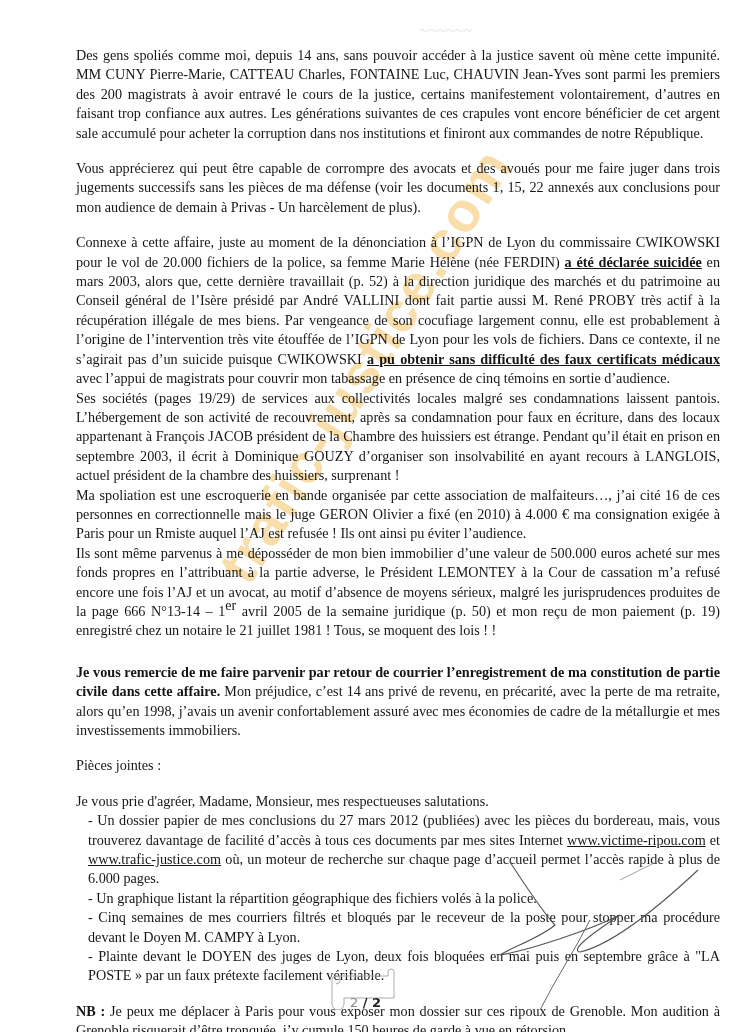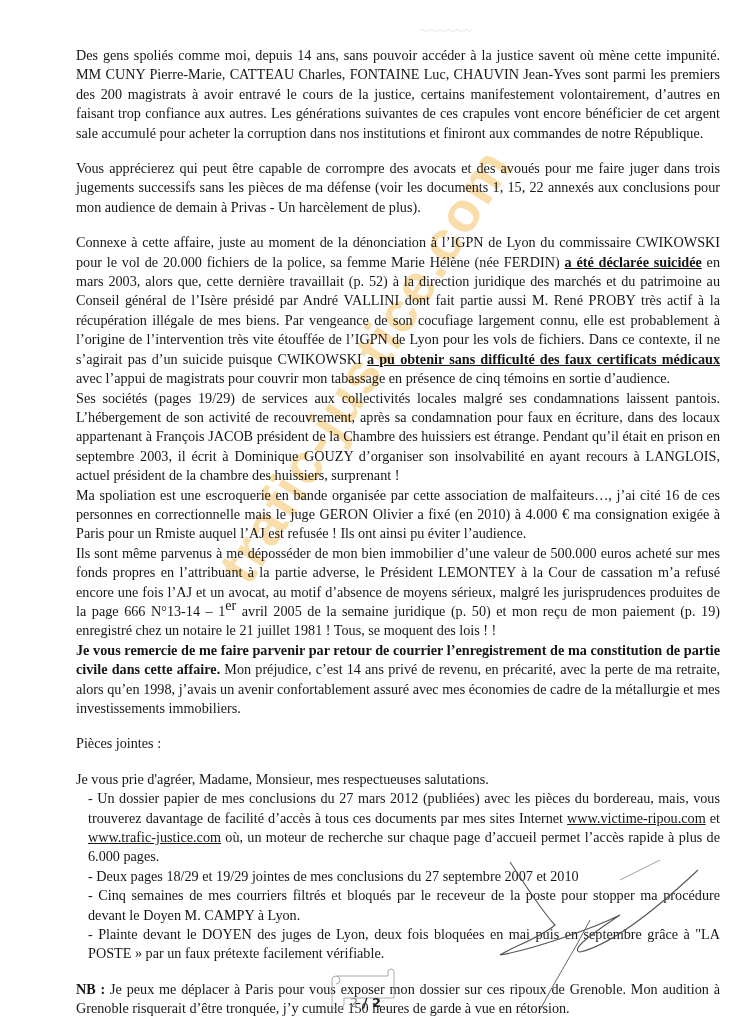--- a/index.html
+++ b/index.html
@@ -3,21 +3,21 @@
 <meta charset="utf-8">
 <style>
   html, body { margin: 0; padding: 0; }
   body {
     width: 750px; height: 1032px; background: #ffffff; position: relative; overflow: hidden;
     font-family: "Liberation Serif", "DejaVu Serif", serif; color: #161616;
   }
   .page { position: absolute; left: 76px; top: 46px; width: 644px; font-size: 14.2px; line-height: 19.4px; }
   p { margin: 0; text-align: justify; }
   .gap { margin-top: 16px; }
-  .gap-lg { }
+  .gap-lg { margin-top: 22px; }
   .ul { text-decoration: underline; font-weight: bold; }
   .b { font-weight: bold; }
   .link { text-decoration: underline; }
   .ind { padding-left: 12px; }
   sup { font-size: 14px; line-height: 0; }
   .ghost { position: absolute; color: #b8b8b8; opacity: 0.35; font-size: 11px; font-family: "Liberation Serif", serif; }
   .watermark {
     position: absolute; left: 205px; top: 560px; transform: rotate(-58deg); transform-origin: left top;
     font-family: "Liberation Sans", sans-serif; font-weight: bold; font-size: 56px; color: #f3b23a; opacity: 0.42;
     letter-spacing: 2px; white-space: nowrap; pointer-events: none;
@@ -45,21 +45,21 @@
   <p>Ma spoliation est une escroquerie en bande organisée par cette association de malfaiteurs…, j’ai cité 16 de ces personnes en correctionnelle mais le juge GERON Olivier a fixé (en 2010) à 4.000 € ma consignation exigée à Paris pour un Rmiste auquel l’AJ est refusée ! Ils ont ainsi pu éviter l’audience.</p>
   <p><span>Ils sont même parvenus à me déposséder de mon bien immobilier d’une valeur de 500.000 euros acheté sur mes fonds propres en l’attribuant à la partie adverse, le Président LEMONTEY à la Cour de cassation m’a refusé encore une fois l’AJ et un avocat, au motif d’absence de moyens sérieux, malgré les jurisprudences produites de la page 666 N°13-14 – 1</span><sup>er</sup><span> avril 2005 de la semaine juridique (p. 50) et mon reçu de mon paiement (p. 19) enregistré chez un notaire le 21 juillet 1981 ! Tous, se moquent des lois ! !</span></p>
 
   <p class="gap-lg"><span class="b">Je vous remercie de me faire parvenir par retour de courrier l’enregistrement de ma constitution de partie civile dans cette affaire.</span><span> Mon préjudice, c’est 14 ans privé de revenu, en  précarité, avec la perte de ma retraite, alors qu’en 1998, j’avais un avenir confortablement assuré avec mes économies de cadre de la métallurgie et mes investissements immobiliers.</span></p>
 
   <p class="gap">Pièces jointes :</p>
 
   <p class="gap">Je vous prie d'agréer, Madame, Monsieur, mes respectueuses salutations.</p>
   <div class="ind">
     <p><span>- Un dossier papier de mes conclusions du 27 mars 2012 (publiées) avec les pièces du bordereau, mais, vous trouverez davantage de facilité d’accès à tous ces documents par mes sites Internet </span><span class="link">www.victime-ripou.com</span><span> et </span><span class="link">www.trafic-justice.com</span><span> où, un moteur de recherche sur chaque page d’accueil permet l’accès rapide à plus de 6.000 pages.</span></p>
-    <p>- Deux pages 18/29 et 19/29 jointes de mes conclusions du 27 septembre 2007 et 2010</p>
+    <p>- Un graphique listant la répartition géographique des fichiers volés à la police.</p>
     <p>- Cinq semaines de mes courriers filtrés et bloqués par le receveur de la poste pour stopper ma procédure devant le Doyen M. CAMPY à Lyon.</p>
     <p>- Plainte devant le DOYEN des juges de Lyon, deux fois bloquées en mai puis en septembre grâce à "LA POSTE » par un faux prétexte facilement vérifiable.</p>
   </div>
 
   <p class="gap"><span class="b">NB :</span><span> Je peux me déplacer à Paris pour vous exposer mon dossier sur ces ripoux de Grenoble. Mon audition à Grenoble risquerait d’être tronquée,  j’y cumule 150 heures de garde à vue en rétorsion.</span></p>
 </div>
 
 <svg class="signature" viewBox="0 0 230 160">
   <path d="M40 2 C 55 25, 75 55, 85 65 C 70 78, 40 88, 30 95 C 60 90, 120 70, 150 55 C 120 75, 100 90, 110 92 C 140 85, 180 55, 228 10" fill="none" stroke="#555" stroke-width="1.1"></path>
   <path d="M120 60 C 105 90, 85 120, 70 150" fill="none" stroke="#666" stroke-width="1"></path>

